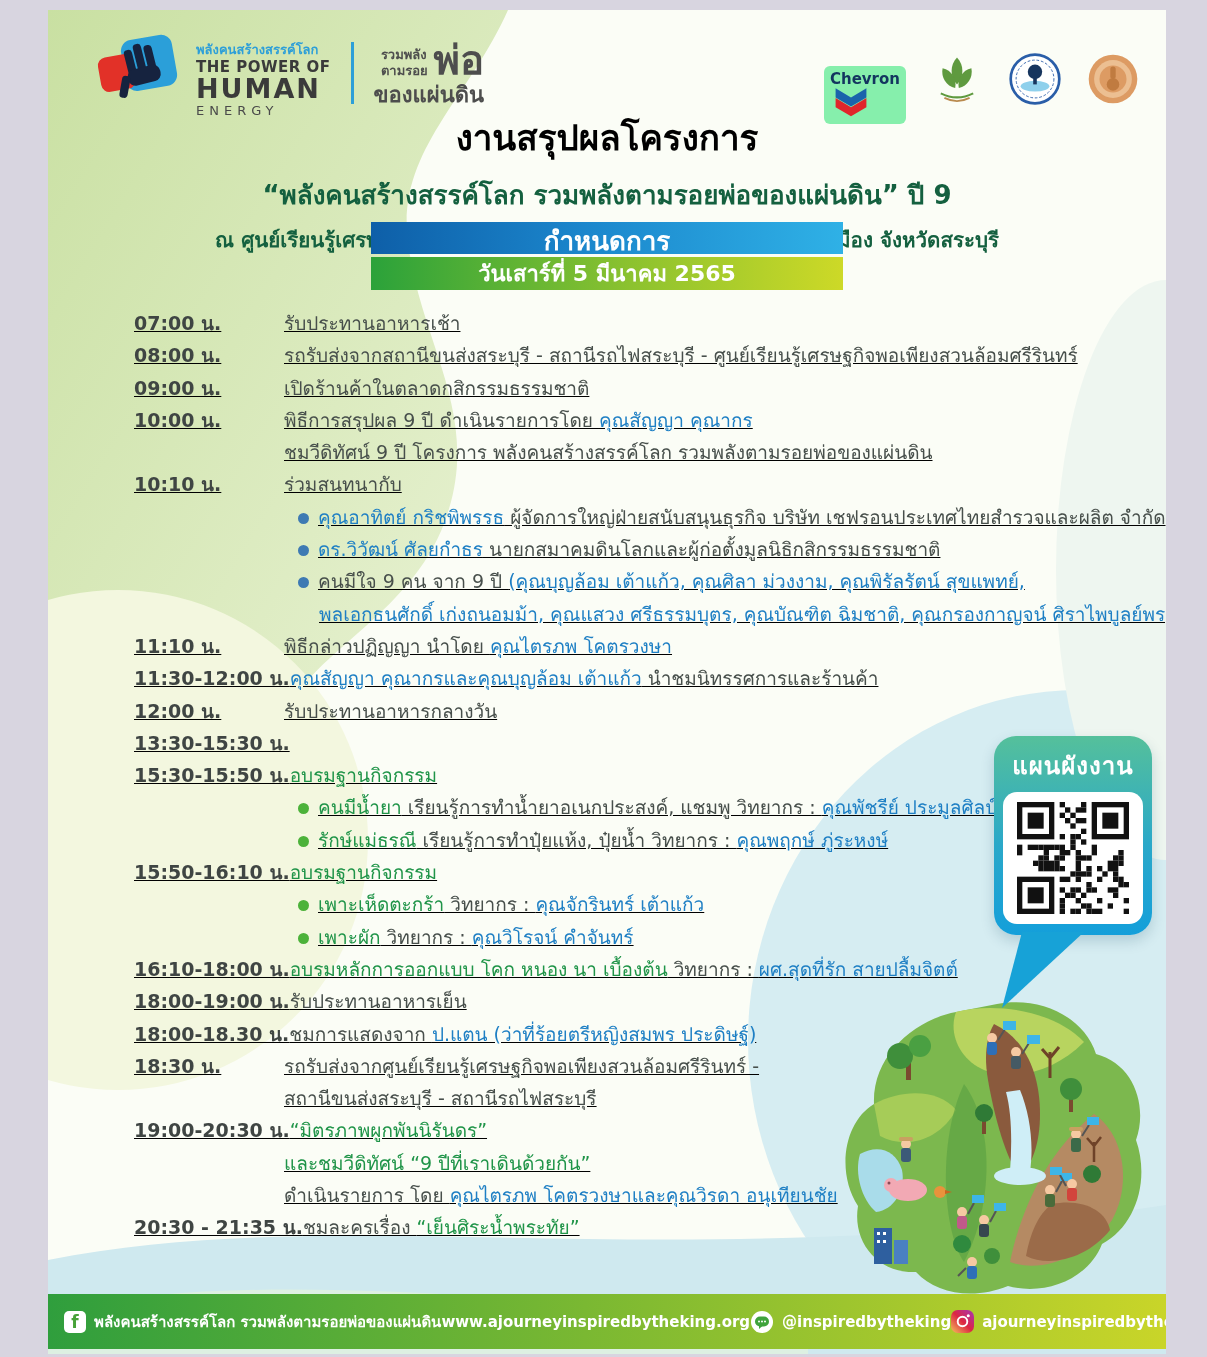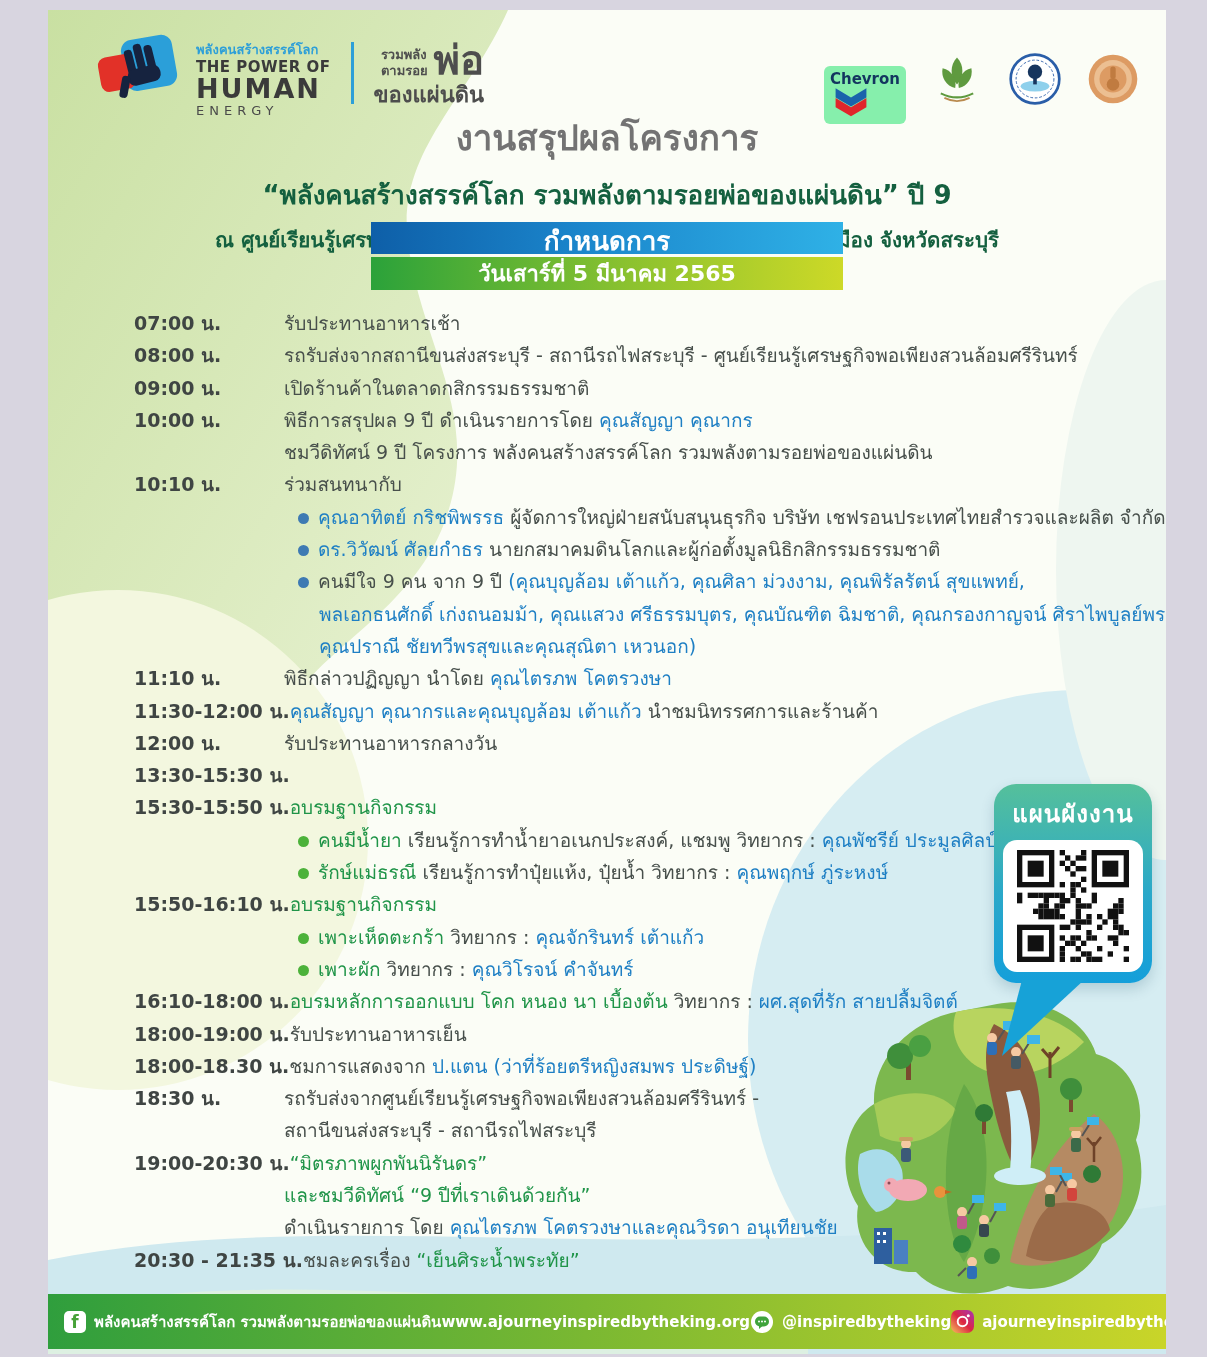--- a/index.html
+++ b/index.html
@@ -18,43 +18,43 @@
   .campaign{color:#4d4d4d;line-height:1;}
   .campaign .toprow{display:flex;align-items:flex-end;gap:6px;justify-content:flex-end;}
   .campaign .small{font-size:13px;font-weight:bold;line-height:1.25;}
   .campaign .big{font-size:40px;font-weight:bold;}
   .campaign .bottom{font-size:22px;font-weight:bold;margin-top:4px;}
   .partners{display:flex;align-items:center;gap:24px;margin-top:6px;}
   .chevron-wrap{text-align:left;background:#86efac;border-radius:6px;padding:4px 6px 2px;margin-top:32px;}
   .chevron-word{color:#13355f;font-weight:bold;font-size:15px;}
   
   .title-block{position:absolute;left:0;right:0;top:100px;text-align:center;z-index:3;}
-  .h-title{font-size:35px;font-weight:bold;color:#737373;margin:0;}
+  .h-title{font-size:35px;font-weight:bold;color:#000000;margin:0;}
   .h-sub{font-size:26px;font-weight:bold;color:#14603f;margin:9px 0 0;}
   .h-loc{font-size:20.5px;font-weight:600;color:#14603f;margin-top:8px;}
   
   .bars{position:absolute;left:50%;transform:translateX(-50%);top:212px;width:472px;text-align:center;z-index:3;}
   .bar-blue{height:32px;line-height:38px;background:linear-gradient(90deg,#0e5fa8 0%,#1b86cc 45%,#2fb1e6 100%);color:#fff;font-size:26px;font-weight:bold;}
   .bar-green{height:33px;line-height:33px;margin-top:3px;background:linear-gradient(90deg,#2ba23a 0%,#8cc22f 55%,#cdd927 100%);color:#fff;font-size:22px;font-weight:bold;}
   
-  .schedule{position:absolute;left:86px;top:297px;right:44px;z-index:2;}
+  .schedule{position:absolute;left:86px;top:297px;right:44px;z-index:2;text-decoration:underline;}
   .srow{display:flex;line-height:32.3px;font-size:19px;}
   .stime{flex:0 0 150px;color:#3f4543;font-weight:600;white-space:nowrap;}
   .scontent{flex:1;white-space:nowrap;}
   .scontent.b{padding-left:14px;}
   .scontent.i2{padding-left:35px;}
   .bullet{display:inline-block;width:11px;height:11px;border-radius:50%;margin-right:9px;}
   .bullet.blue{background:#3e7ab3;}
   .bullet.green{background:#4cb23a;}
   .seg-d{color:#474f4b;}
   .seg-g{color:#1f9448;}
   .seg-b{color:#1e7fc4;}
   
   .qr-bubble{position:absolute;top:726px;right:14px;width:158px;z-index:6;}
-  .bubble-body{border-radius:22px;background:linear-gradient(180deg,#55c09b 0%,#2aa8c9 55%,#149fda 100%);padding:8px 9px 11px;box-shadow:0 6px 14px rgba(0,60,90,.18);margin-top:48px;}
+  .bubble-body{border-radius:22px;background:linear-gradient(180deg,#55c09b 0%,#2aa8c9 55%,#149fda 100%);padding:8px 9px 11px;box-shadow:0 6px 14px rgba(0,60,90,.18);}
   .bubble-label{color:#fff;font-weight:bold;font-size:24px;text-align:center;letter-spacing:1px;padding:2px 0 7px;}
   .qrbox{background:#fff;border-radius:14px;height:132px;display:flex;align-items:center;justify-content:center;}
   .qrbox svg{background:#fff;}
   .bubble-tail{margin-left:6px;margin-top:-3px;display:block;}
   
   .illus{position:absolute;left:796px;top:984px;z-index:2;}
   
   .footer{position:absolute;left:0;right:0;bottom:5px;height:55px;background:linear-gradient(90deg,#2f9e3d 0%,#7ab832 48%,#c9d529 100%);display:flex;align-items:center;justify-content:space-between;padding:0 16px;z-index:5;}
   .fitem{display:flex;align-items:center;gap:8px;color:#fff;font-weight:bold;font-size:15px;white-space:nowrap;}
   .fb-ic{width:22px;height:22px;border-radius:5px;background:#fff;color:#47a238;font-size:17px;font-weight:bold;display:flex;align-items:center;justify-content:center;}
@@ -193,21 +193,20 @@
       <div class="srow">
         <span class="stime"></span>
         <div class="scontent b"><span class="bullet blue"></span><span class="seg-d">คนมีใจ 9 คน จาก 9 ปี </span><span class="seg-b">(คุณบุญล้อม เต้าแก้ว, คุณศิลา ม่วงงาม, คุณพิรัลรัตน์ สุขแพทย์,</span></div>
       </div>
       <div class="srow">
         <span class="stime"></span>
         <div class="scontent i2"><span class="seg-b">พลเอกธนศักดิ์ เก่งถนอมม้า, คุณแสวง ศรีธรรมบุตร, คุณบัณฑิต ฉิมชาติ, คุณกรองกาญจน์ ศิราไพบูลย์พร,</span></div>
       </div>
       <div class="srow">
         <span class="stime"></span>
-        <div class="scontent i2"><span class="seg-b">คุณปราณี ชัยทวีพรสุขและคุณสุณิตา เหวนอก)</span></div>
       </div>
       <div class="srow">
         <span class="stime">11:10 น.</span>
         <div class="scontent"><span class="seg-d">พิธีกล่าวปฏิญญา นำโดย </span><span class="seg-b">คุณไตรภพ โคตรวงษา</span></div>
       </div>
       <div class="srow">
         <span class="stime">11:30-12:00 น.</span>
         <div class="scontent"><span class="seg-b">คุณสัญญา คุณากรและคุณบุญล้อม เต้าแก้ว</span><span class="seg-d"> นำชมนิทรรศการและร้านค้า</span></div>
       </div>
       <div class="srow">

